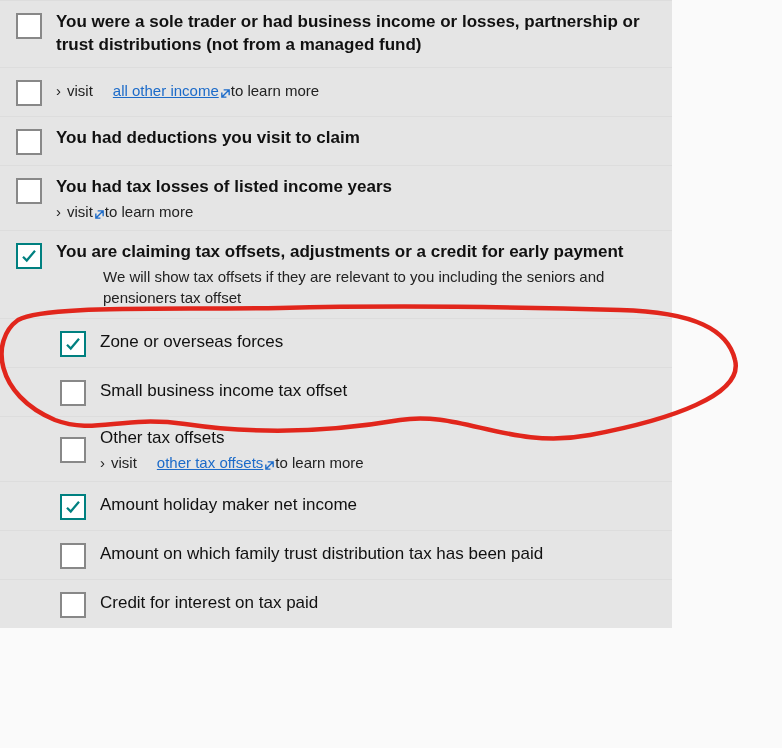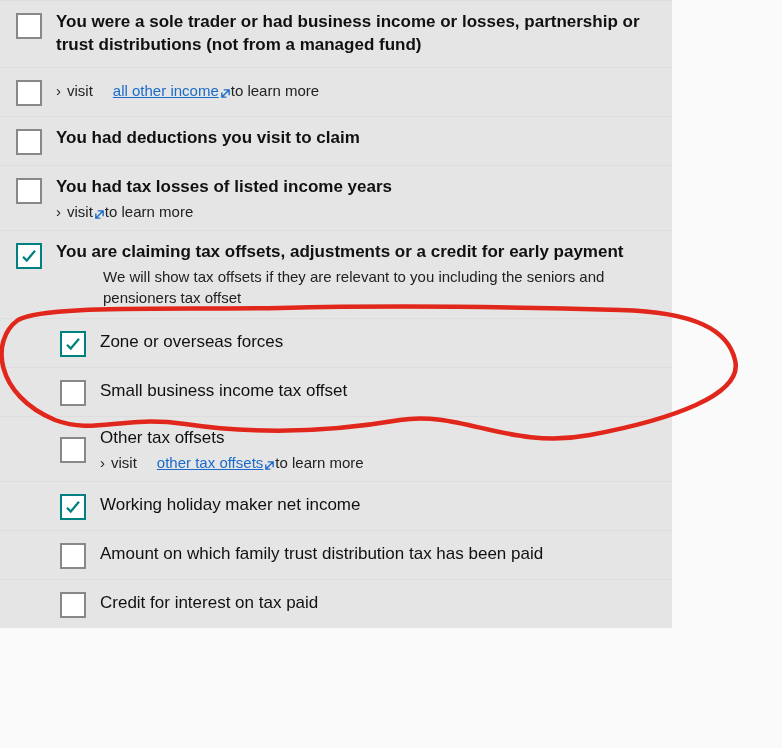--- a/index.html
+++ b/index.html
@@ -140,21 +140,21 @@
         </div>
       </div>
     </div>
     <div class="row nested">
       <div class="checkbox checked">
         <svg class="check-svg" viewBox="0 0 24 24">
           <polyline points="4,13 9,18 20,5"></polyline>
         </svg>
       </div>
       <div class="content">
-        <div class="label normal">Working holiday maker net income</div>
+        <div class="label normal">Amount holiday maker net income</div>
       </div>
     </div>
     <div class="row nested">
       <div class="checkbox"></div>
       <div class="content">
         <div class="label normal">Amount on which family trust distribution tax has been paid</div>
       </div>
     </div>
     <div class="row nested">
       <div class="checkbox"></div>

